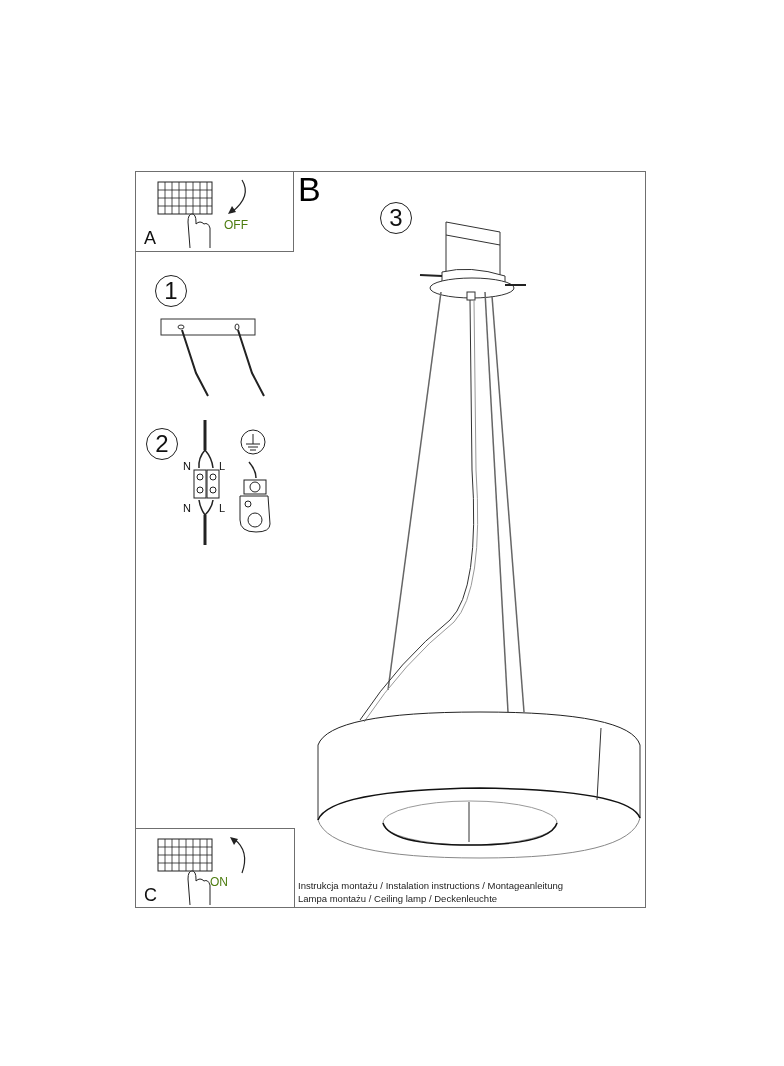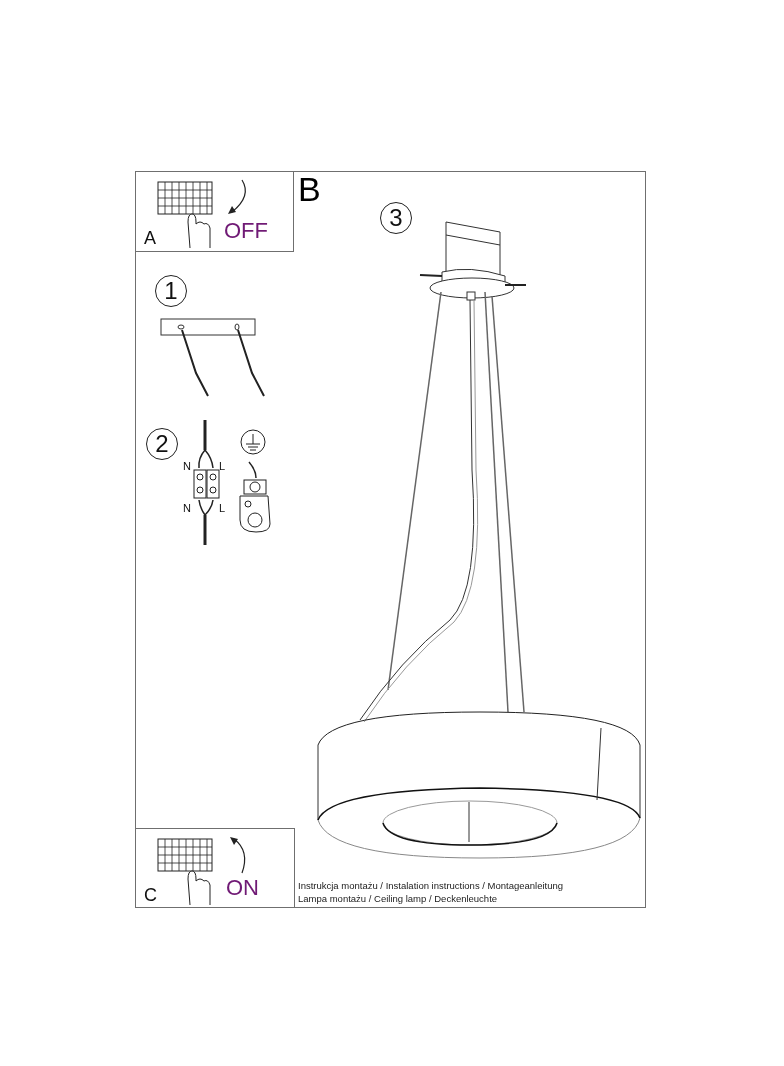--- a/index.html
+++ b/index.html
@@ -11,21 +11,21 @@
       position: absolute; left: 135px; top: 171px; width: 511px; height: 737px;
       border: 1px solid #6f6f6f; box-sizing: border-box;
     }
     .box {
       position: absolute; border: 1px solid #6f6f6f; box-sizing: border-box; background: #fff;
     }
     #box-a { left: 135px; top: 171px; width: 159px; height: 81px; }
     #box-c { left: 135px; top: 828px; width: 160px; height: 80px; }
     .letter { position: absolute; font-size: 18px; color: #111; }
     .big-letter { position: absolute; font-size: 34px; color: #000; }
-    .state-label { position: absolute; font-size: 22px; color: #701a75; }
+    .state-label { position: absolute; font-size: 12px; color: #4d7c0f; }
     .circle-num {
       position: absolute; width: 30px; height: 30px; border: 1px solid #222; border-radius: 50%;
       font-size: 24px; line-height: 30px; text-align: center; color: #111;
     }
     .footer-text { position: absolute; left: 298px; font-size: 9.5px; color: #222; white-space: nowrap; }
     svg { position: absolute; overflow: visible; }
   </style>
 </head>
 <body>
 
@@ -152,17 +152,17 @@
     </g>
   </svg>
   <svg style="left:48px;top:30px" width="30" height="48" viewBox="0 0 30 48">
     <path d="M6 46 L4 20 Q4 12 8 12 Q12 12 12 20 L12 22 Q16 18 20 22 Q24 20 26 26 L26 46" fill="#fff" stroke="#222" stroke-width="1"></path>
   </svg>
   <svg style="left:90px;top:6px" width="30" height="40" viewBox="0 0 30 40">
     <path d="M8 4 Q24 16 16 38" fill="none" stroke="#222" stroke-width="1.2"></path>
     <path d="M4 2 L12 4 L8 10 Z" fill="#222"></path>
   </svg>
   <span class="letter" style="left:8px;top:56px">C</span>
-  <span class="state-label" style="left:90px;top:46px">ON</span>
+  <span class="state-label" style="left:74px;top:46px">ON</span>
 </div>
 
 <div class="footer-text" style="top:880px">Instrukcja montażu / Instalation instructions / Montageanleitung</div>
 <div class="footer-text" style="top:893px">Lampa montażu / Ceiling lamp / Deckenleuchte</div>
 
 </body></html>

